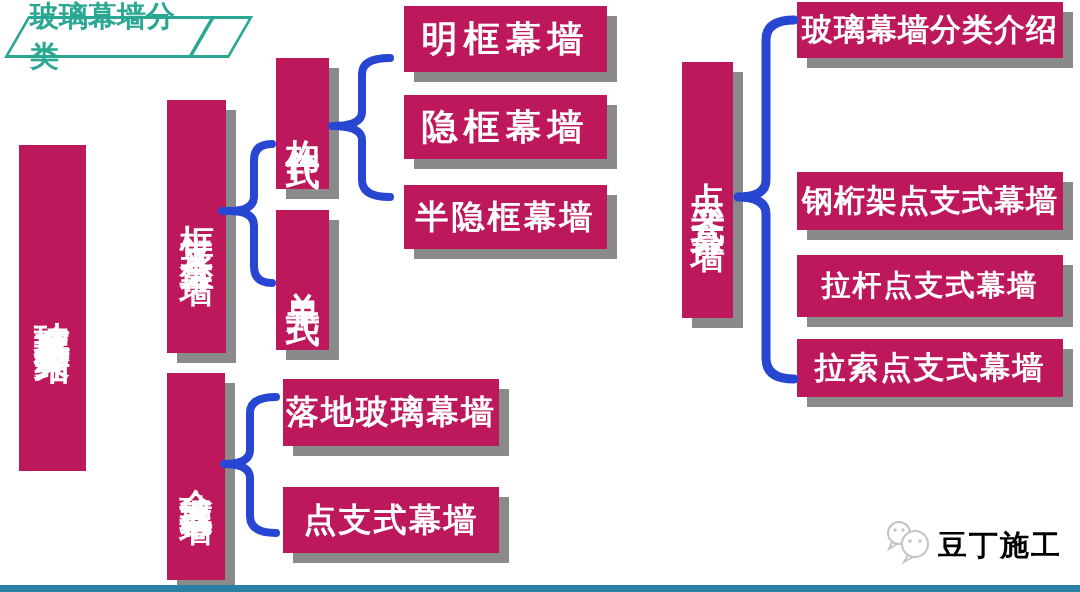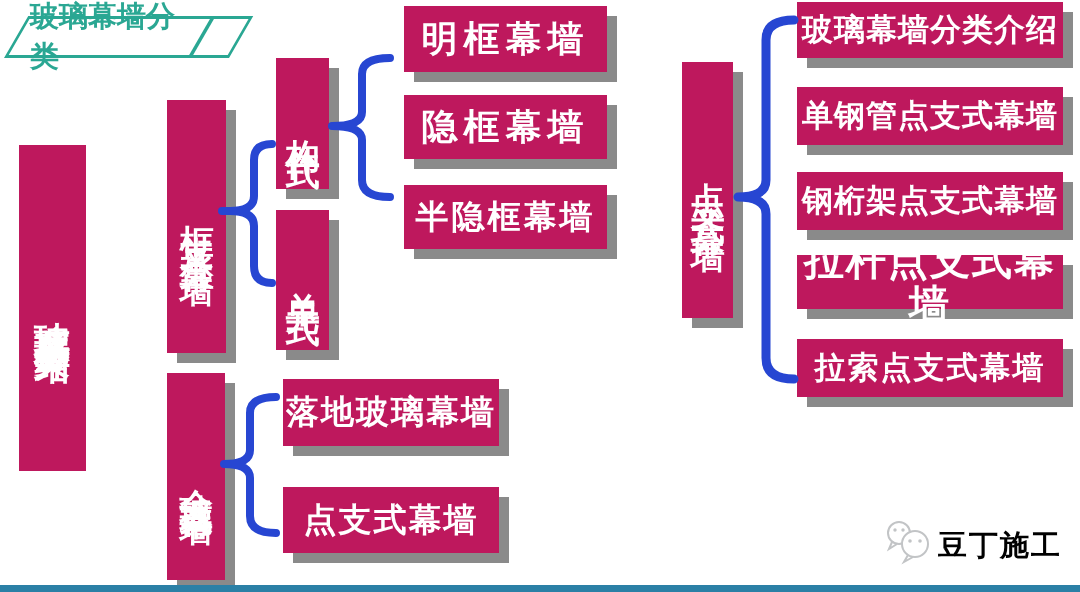--- a/index.html
+++ b/index.html
@@ -57,23 +57,22 @@
   <div class="node" style="left:404px;top:6px;width:203px;height:66px;font-size:36px;letter-spacing:6px;">明框幕墙</div>
   <div class="node" style="left:404px;top:185px;width:203px;height:64px;font-size:33px;letter-spacing:3px;">半隐框幕墙</div>
   <div class="node" style="left:404px;top:95px;width:203px;height:64px;font-size:36px;letter-spacing:6px;">隐框幕墙</div>
 
   <div class="node vert" style="left:167px;top:373px;width:58px;height:207px;font-size:33px;letter-spacing:6px;">全玻璃幕墙</div>
   <div class="node" style="left:283px;top:379px;width:216px;height:67px;font-size:33px;letter-spacing:2px;">落地玻璃幕墙</div>
   <div class="node" style="left:283px;top:487px;width:216px;height:66px;font-size:33px;letter-spacing:2px;">点支式幕墙</div>
 
   <div class="node vert" style="left:682px;top:62px;width:51px;height:256px;font-size:34px;letter-spacing:14px;">点支式幕墙</div>
   <div class="node" style="left:797px;top:2px;width:266px;height:56px;font-size:31px;letter-spacing:1px;">玻璃幕墙分类介绍</div>
-  <div class="node" style="left:797px;top:87px;width:266px;height:58px;font-size:31px;letter-spacing:1px;">单钢管点支式幕墙</div>
   <div class="node" style="left:797px;top:172px;width:266px;height:58px;font-size:31px;letter-spacing:1px;">钢桁架点支式幕墙</div>
-  <div class="node" style="left:797px;top:255px;width:266px;height:54px;font-size:40px;letter-spacing:2px;">拉杆点支式幕墙</div>
+  <div class="node" style="left:797px;top:255px;width:266px;height:62px;font-size:29px;letter-spacing:2px;">拉杆点支式幕墙</div>
   <div class="node" style="left:797px;top:339px;width:266px;height:58px;font-size:31px;letter-spacing:2px;">拉索点支式幕墙</div>
 
   <svg class="brace-layer" viewBox="0 0 1080 592">
     <g stroke="#2746D2" stroke-width="8" fill="none" stroke-linecap="round" stroke-linejoin="round">
       <path d="M 222 211 L 230 211 M 272 144 Q 254 144 254 160 L 254 196 Q 254 211 230 211 Q 254 211 254 226 L 254 266 Q 254 283 272 283"></path>
       <path d="M 390 58 Q 362 58 362 74 L 362 112 Q 362 126 332 126 Q 362 126 362 140 L 362 180 Q 362 197 390 197"></path>
       <path d="M 276 397 Q 250 397 250 413 L 250 450 Q 250 464 224 464 Q 250 464 250 478 L 250 516 Q 250 533 276 533"></path>
       <path stroke-width="9" d="M 794 20 Q 766 20 766 40 L 766 180 Q 766 197 738 197 Q 766 197 766 214 L 766 358 Q 766 379 794 379"></path>
     </g>
   </svg>

